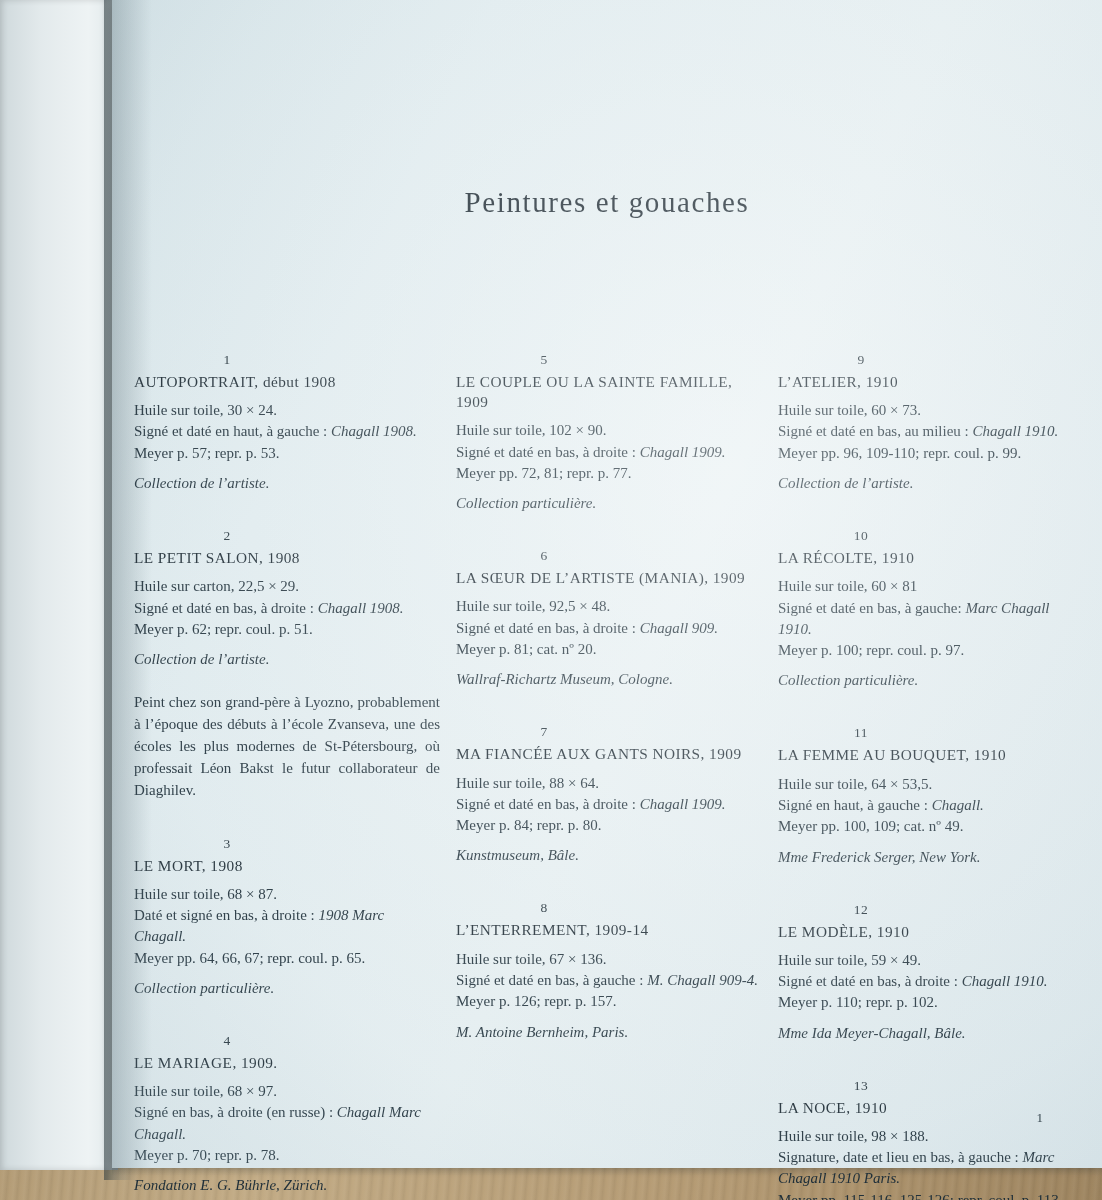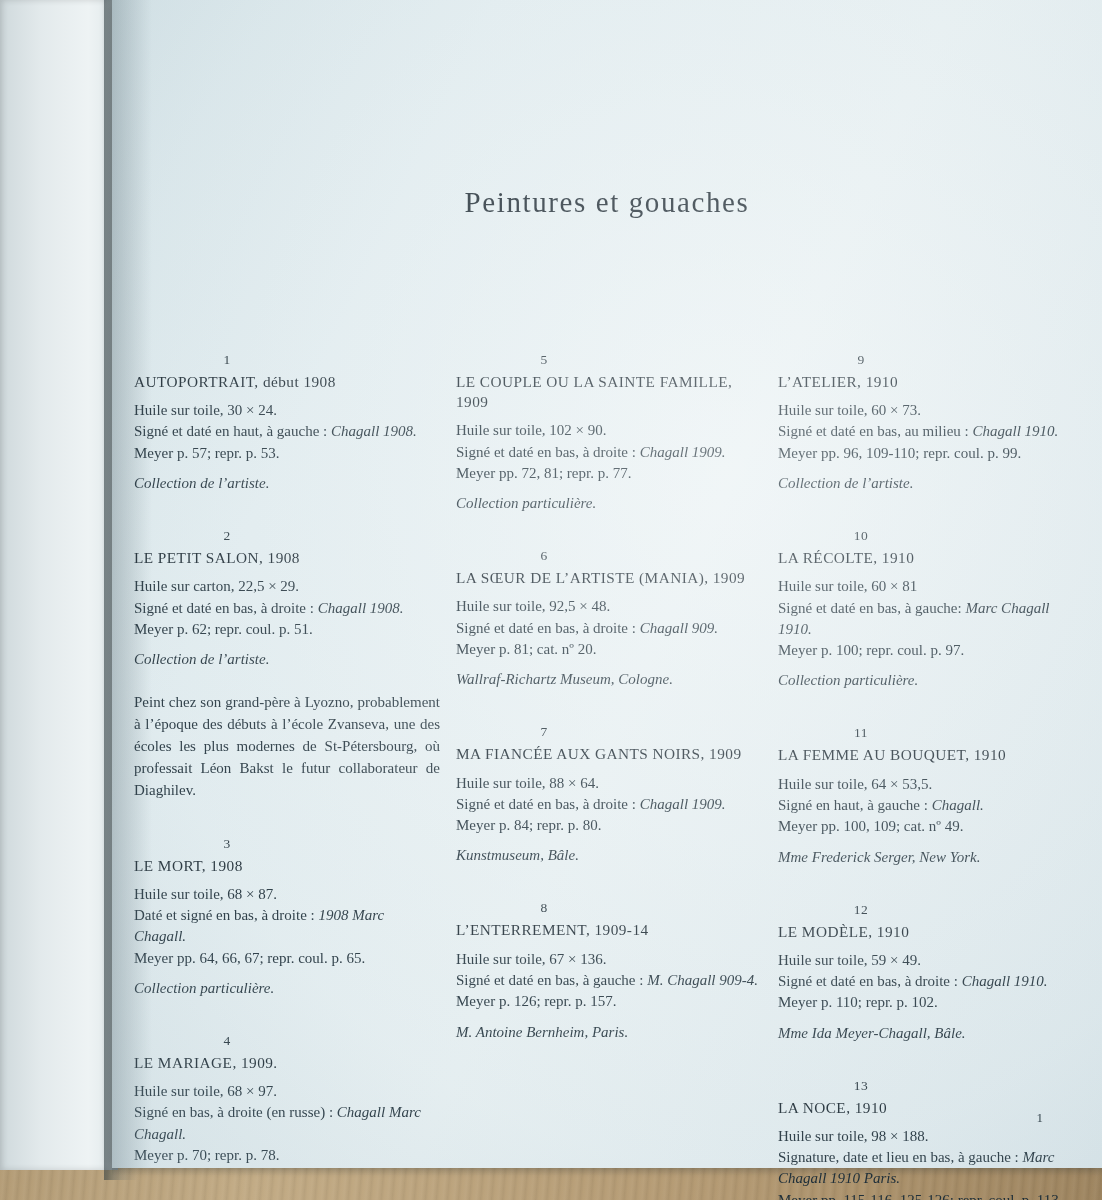--- a/index.html
+++ b/index.html
@@ -218,20 +218,21 @@
             <div class="entry-coll">Collection particulière.</div>
           </div>
           <div class="entry">
             <div class="entry-num">4</div>
             <div class="entry-title">LE MARIAGE, 1909.</div>
             <div class="entry-lines">
               <span class="ln">Huile sur toile, 68 × 97.</span>
               <span class="ln">Signé en bas, à droite (en russe) : <i>Chagall Marc Chagall.</i></span>
               <span class="ln">Meyer p. 70; repr. p. 78.</span>
             </div>
+            <div class="entry-coll">Fondation E. G. Bührle, Zürich.</div>
           </div>
         </div>
       <div class="col">
           <div class="entry">
             <div class="entry-num">5</div>
             <div class="entry-title">LE COUPLE OU LA SAINTE FAMILLE, 1909</div>
             <div class="entry-lines">
               <span class="ln">Huile sur toile, 102 × 90.</span>
               <span class="ln">Signé et daté en bas, à droite : <i>Chagall 1909.</i></span>
               <span class="ln">Meyer pp. 72, 81; repr. p. 77.</span>

